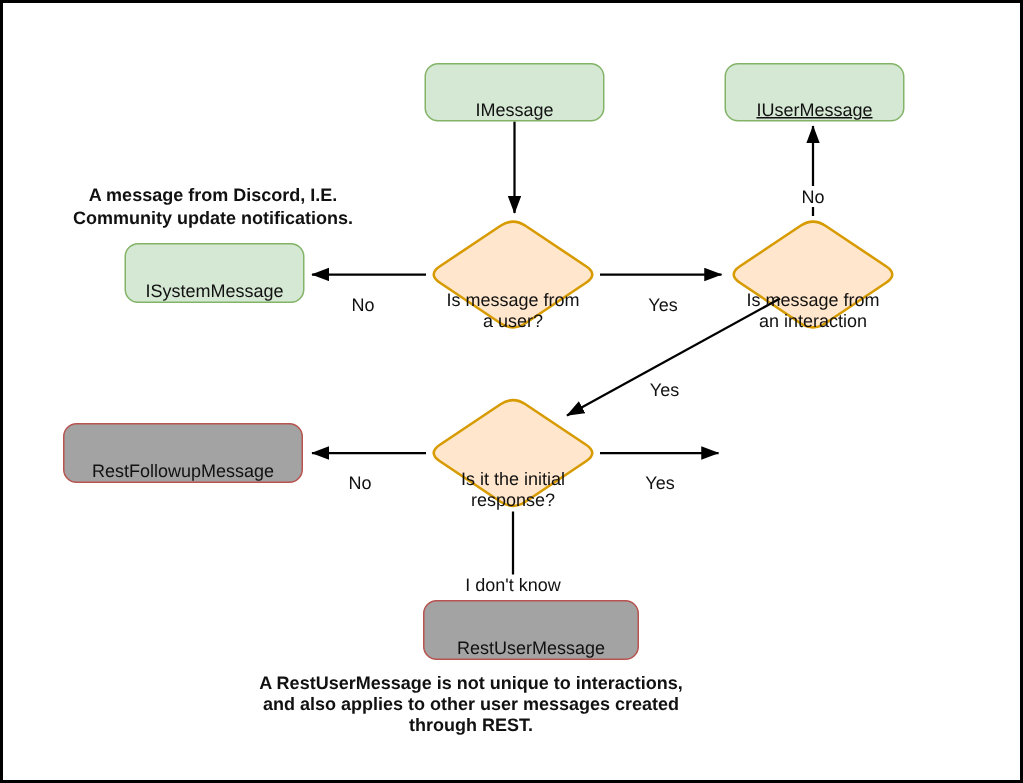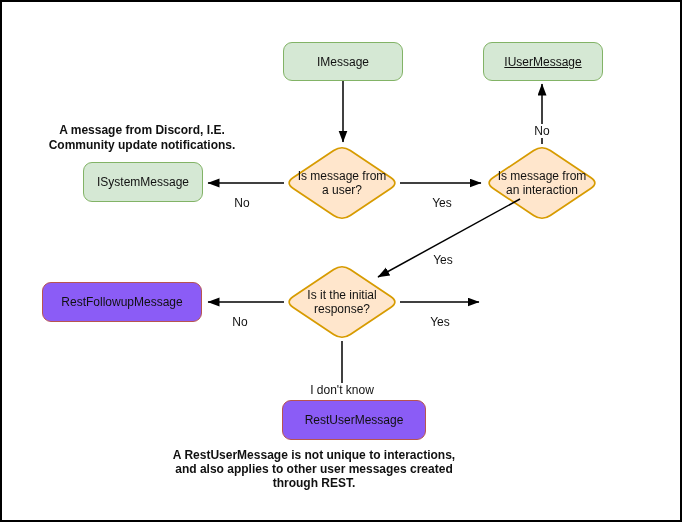--- a/index.html
+++ b/index.html
@@ -10,32 +10,32 @@
     box-sizing: border-box;
     border: 2px solid #000;
     background: #ffffff;
     font-family: "Liberation Sans", sans-serif;
     overflow: hidden;
   }
   .edges { position: absolute; left: 0; top: 0; }
   .node {
     position: absolute;
     display: flex;
-    align-items: center;
+    align-items: flex-end;
     justify-content: center;
     text-align: center;
     font-size: 12px;
     line-height: 14px;
     color: #111;
     white-space: pre-line;
     box-sizing: border-box;
   }
   .box { border-radius: 9px; border: 1.6px solid; }
   .green { background: #d5e8d4; border-color: #82b366; }
-  .red   { background: #8b5cf6; border-color: #b85450; }
+  .red   { background: #a3a3a3; border-color: #b85450; }
 
   .n-imessage        { left: 281px; top: 40px;  width: 120px; height: 39px; }
   .n-iusermessage    { left: 481px; top: 40px;  width: 120px; height: 39px; text-decoration: underline; }
   .n-isystemmessage  { left: 81px;  top: 160px; width: 120px; height: 40px; }
   .n-restfollowup    { left: 40px;  top: 280px; width: 160px; height: 40px; }
   .n-restinteraction { left: 480px; top: 280px; width: 162px; height: 40px; }
   .n-restuser        { left: 280px; top: 398px; width: 144px; height: 40px; }
 
   .d-user        { left: 283px; top: 143px; width: 114px; height: 76px; }
   .d-interaction { left: 483px; top: 143px; width: 114px; height: 76px; }

